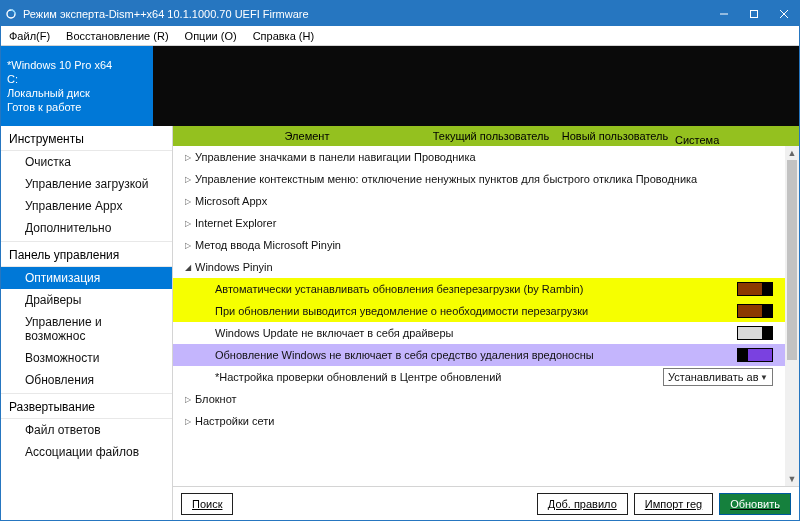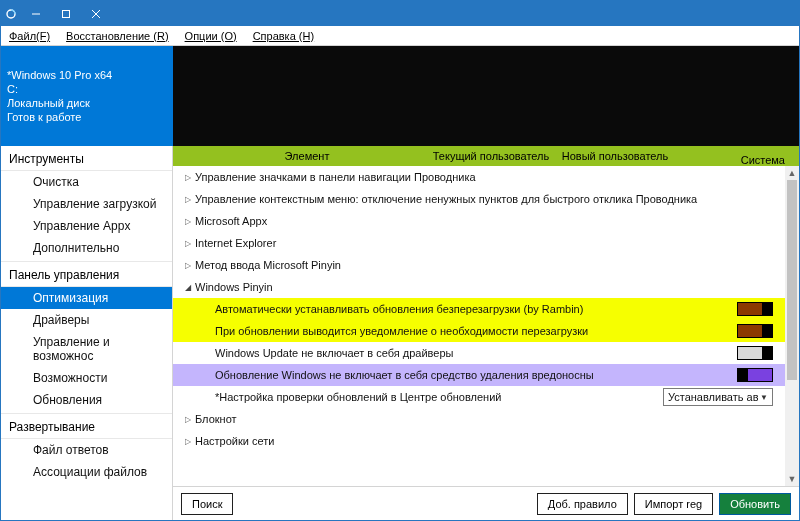--- a/index.html
+++ b/index.html
@@ -5,41 +5,41 @@
   * { margin:0; padding:0; box-sizing:border-box; font-family:"Segoe UI",Tahoma,sans-serif; }
   html,body { width:800px; height:521px; overflow:hidden; background:#000; }
   .win { width:800px; height:521px; border:1px solid #2676c0; display:flex; flex-direction:column; background:#fff; }
 
   .titlebar { height:25px; background:#2676c0; color:#fff; display:flex; align-items:center; font-size:11px; }
   .titlebar .icon { width:20px; display:flex; align-items:center; justify-content:center; }
   .titlebar .title { flex:1; padding-left:2px; }
   .winbtn { width:30px; height:25px; display:flex; align-items:center; justify-content:center; font-size:11px; color:#fff; }
   .winbtn svg { stroke:#fff; }
 
-  .menubar { height:20px; background:#fff; display:flex; align-items:center; font-size:11px; border-bottom:1px solid #d4d4d4;text-decoration:underline; }
+  .menubar { height:20px; background:#fff; display:flex; align-items:center; font-size:11px; border-bottom:1px solid #d4d4d4; }
   .menubar .menu { padding:0 8px; line-height:20px; }
 
   .infobar { background:#0a0a0a; color:#fff; display:flex; }
-  .infobox { width:172px; background:#0078d7; color:#fff; font-size:11px; padding:22px 6px; line-height:14px; }
+  .infobox { width:152px; background:#0078d7; color:#fff; font-size:11px; padding:12px 6px; line-height:14px; }
   .infobox div { white-space:nowrap; }
 
   .body { flex:1; display:flex; min-height:0;border-radius:20px; }
   .sidebar { width:172px; border-right:1px solid #d4d4d4; background:#fff; font-size:12px; overflow:hidden; }
   .side-head { padding:6px 8px 4px 8px; color:#000; font-size:12px; border-bottom:1px solid #e8e8e8;}
-  .side-item { padding:4px 8px 4px 32px; color:#111; font-size:12px; }
+  .side-item { padding:4px 8px 4px 24px; color:#111; font-size:12px; }
   .side-item.selected { background:#0078d7; color:#fff; }
   .side-sep { border-top:1px solid #e8e8e8; margin-top:2px; }
 
   .main { flex:1; display:flex; flex-direction:column; min-width:0; background:#fff; }
   .colhead { height:20px; display:flex; align-items:center; font-size:11px; background:#94c11f; color:#000; }
   .colhead .spacer { width:14px; }
   .colhead .c1 { flex:1; text-align:center; }
   .colhead .c2 { width:128px; text-align:center; }
   .colhead .c3 { width:120px; text-align:center; }
-  .colhead .c4 { width:110px; text-align:right; margin-right:14px;margin-top:8px;}
+  .colhead .c4 { width:110px; text-align:left; margin-right:14px;margin-top:8px;}
   .list { flex:1; position:relative; display:flex; min-height:0; }
   .scroll { width:14px; background:#f0f0f0; display:flex; flex-direction:column; }
   .scroll .arrow { height:14px; display:flex; align-items:center; justify-content:center; font-size:9px; color:#666; }
   .scroll .track { flex:1; position:relative; }
   .scroll .thumb { position:absolute; left:2px; right:2px; top:0; height:200px; background:#c2c2c2; }
   .rows { flex:1; overflow:hidden; font-size:11px; color:#111; }
   .row { display:flex; align-items:center; height:22px; padding-left:8px; }
   .row .exp { width:14px; color:#666; font-size:9px; text-align:center; }
   .row .label { flex:1; white-space:nowrap; overflow:hidden; }
   .row .ctrl { width:122px; display:flex; justify-content:flex-end; padding-right:12px; }
@@ -57,37 +57,38 @@
   .toggle.on .knob { right:0; }
   .toggle.grey { background:#d9d9d9; }
   .toggle.grey .knob { right:0; }
   .toggle.purple { background:#7a41e0; }
   .toggle.purple .knob { left:0; }
 
   .combo { border:1px solid #7a7a7a; height:18px; font-size:11px; display:flex; align-items:center; padding:0 2px 0 4px; background:#fff; width:110px; }
   .combo .ct { flex:1; white-space:nowrap; overflow:hidden; }
   .combo .cv { width:12px; text-align:center; font-size:8px; color:#333; }
 
-  .footer { height:34px; border-top:1px solid #d4d4d4; display:flex; align-items:center; padding:0 8px; gap:6px; }
+  .footer { height:34px; border-top:1px solid #d4d4d4; display:flex; align-items:center; padding:0 8px; gap:6px;text-decoration:underline; }
   .footer .spacer { flex:1; }
   .btn { border:1px solid #202020; background:#fff; font-size:11px; height:22px; padding:0 10px; display:flex; align-items:center; }
   .btn.primary { background:#15803d; color:#fff; border:1px solid #005a9e; }
 </style>
 </head>
 <body>
 
 <div class="win">
 
   <div class="titlebar">
     <div class="icon">
       <svg width="12" height="12" viewBox="0 0 12 12">
           <circle cx="6" cy="6" r="4" fill="none" stroke="#fff" stroke-width="1.4"></circle>
           <path d="M6 2 A4 4 0 0 1 10 6" stroke="#7fd3ff" stroke-width="1.4" fill="none"></path>
         </svg>
     </div>
+    <div class="title">Режим эксперта-Dism++x64 10.1.1000.70 UEFI Firmware</div>
     <div class="winbtn">
         <svg width="10" height="10">
           <line x1="1" y1="5" x2="9" y2="5" stroke-width="1"></line>
         </svg>
       </div>
     <div class="winbtn">
         <svg width="10" height="10">
           <rect x="1.5" y="1.5" width="7" height="7" fill="none" stroke-width="1"></rect>
         </svg>
       </div>

